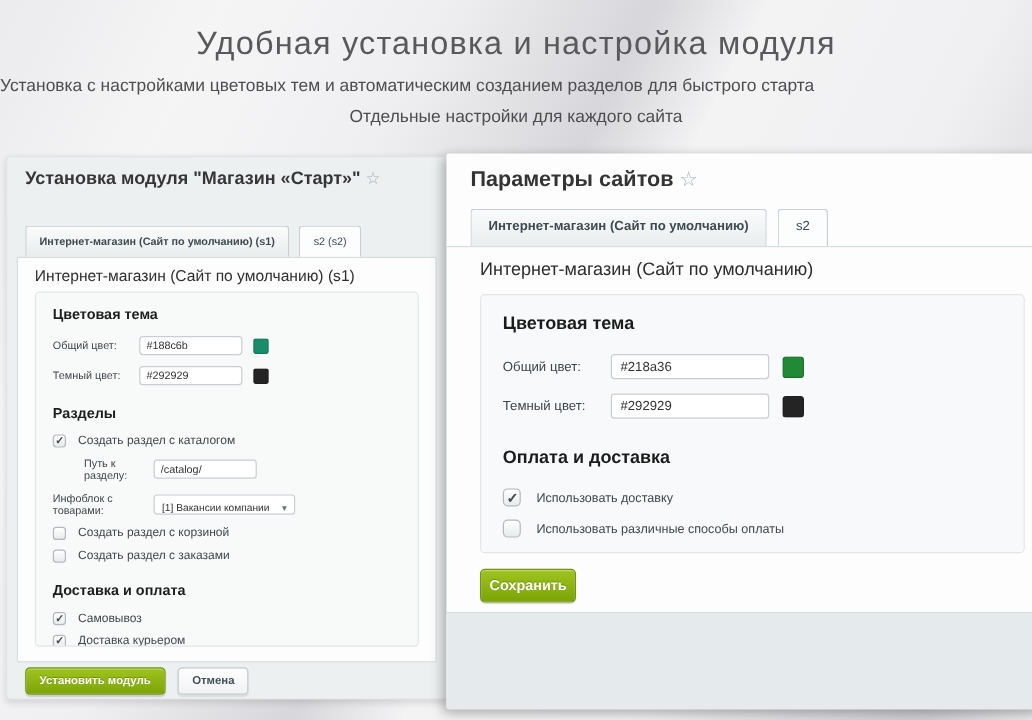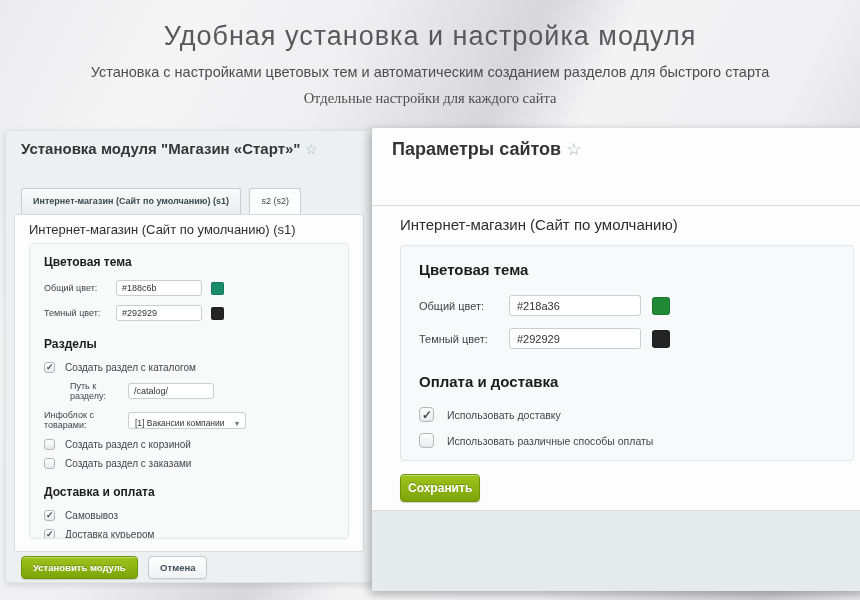--- a/index.html
+++ b/index.html
@@ -14,23 +14,23 @@
         #f3f3f4 55%, #f0f0f2 72%, #cfcfd4 92%, #e9e9eb 100%);
   }
 
   
   .hero-title {
     position:absolute; top:21px; left:0; width:100%;
     text-align:center; font-size:27px; font-weight:normal;
     color:#59595b; letter-spacing:1px;
   }
   .hero-sub1 { position:absolute; top:64px; left:0; width:100%;
+    font-size:14.5px; color:#4d4d4f; }
+  .hero-sub2 { position:absolute; top:90px; left:0; width:100%;
     text-align:center; font-size:14.5px; color:#4d4d4f; }
-  .hero-sub2 { position:absolute; top:90px; left:0; width:100%;
-    text-align:center; font-size:14.5px; color:#4d4d4f;font-family:Liberation Serif, serif; }
 
   
   .star { color:#a8b0b4; font-weight:normal; }
   .btn-green {
     display:inline-block; background:linear-gradient(#9fc41d,#7da408);
     border:1px solid #6f9407; border-radius:4px; color:#fff; font-weight:bold;
     text-shadow:0 -1px 0 rgba(0,0,0,.25);
     box-shadow:inset 0 1px 0 rgba(255,255,255,.35), 0 1px 1px rgba(0,0,0,.15);
     cursor:pointer;
   }
@@ -228,20 +228,24 @@
       <span class="btn-plain">Отмена</span>
     </div>
   </div>
 
   <div class="panel-settings">
     <div class="ps-title">
       <span>Параметры сайтов</span>
       <span class="star">☆</span>
     </div>
 
+    <div class="ps-tabs">
+      <span class="tab active">Интернет-магазин (Сайт по умолчанию)</span>
+      <span class="tab">s2</span>
+    </div>
     <div class="ps-divider"></div>
 
     <div class="ps-form-title">Интернет-магазин (Сайт по умолчанию)</div>
 
     <div class="ps-box">
       <h3>Цветовая тема</h3>
 
       <div class="ps-row">
         <label>Общий цвет:</label>
         <input type="text" value="#218a36" style="">

